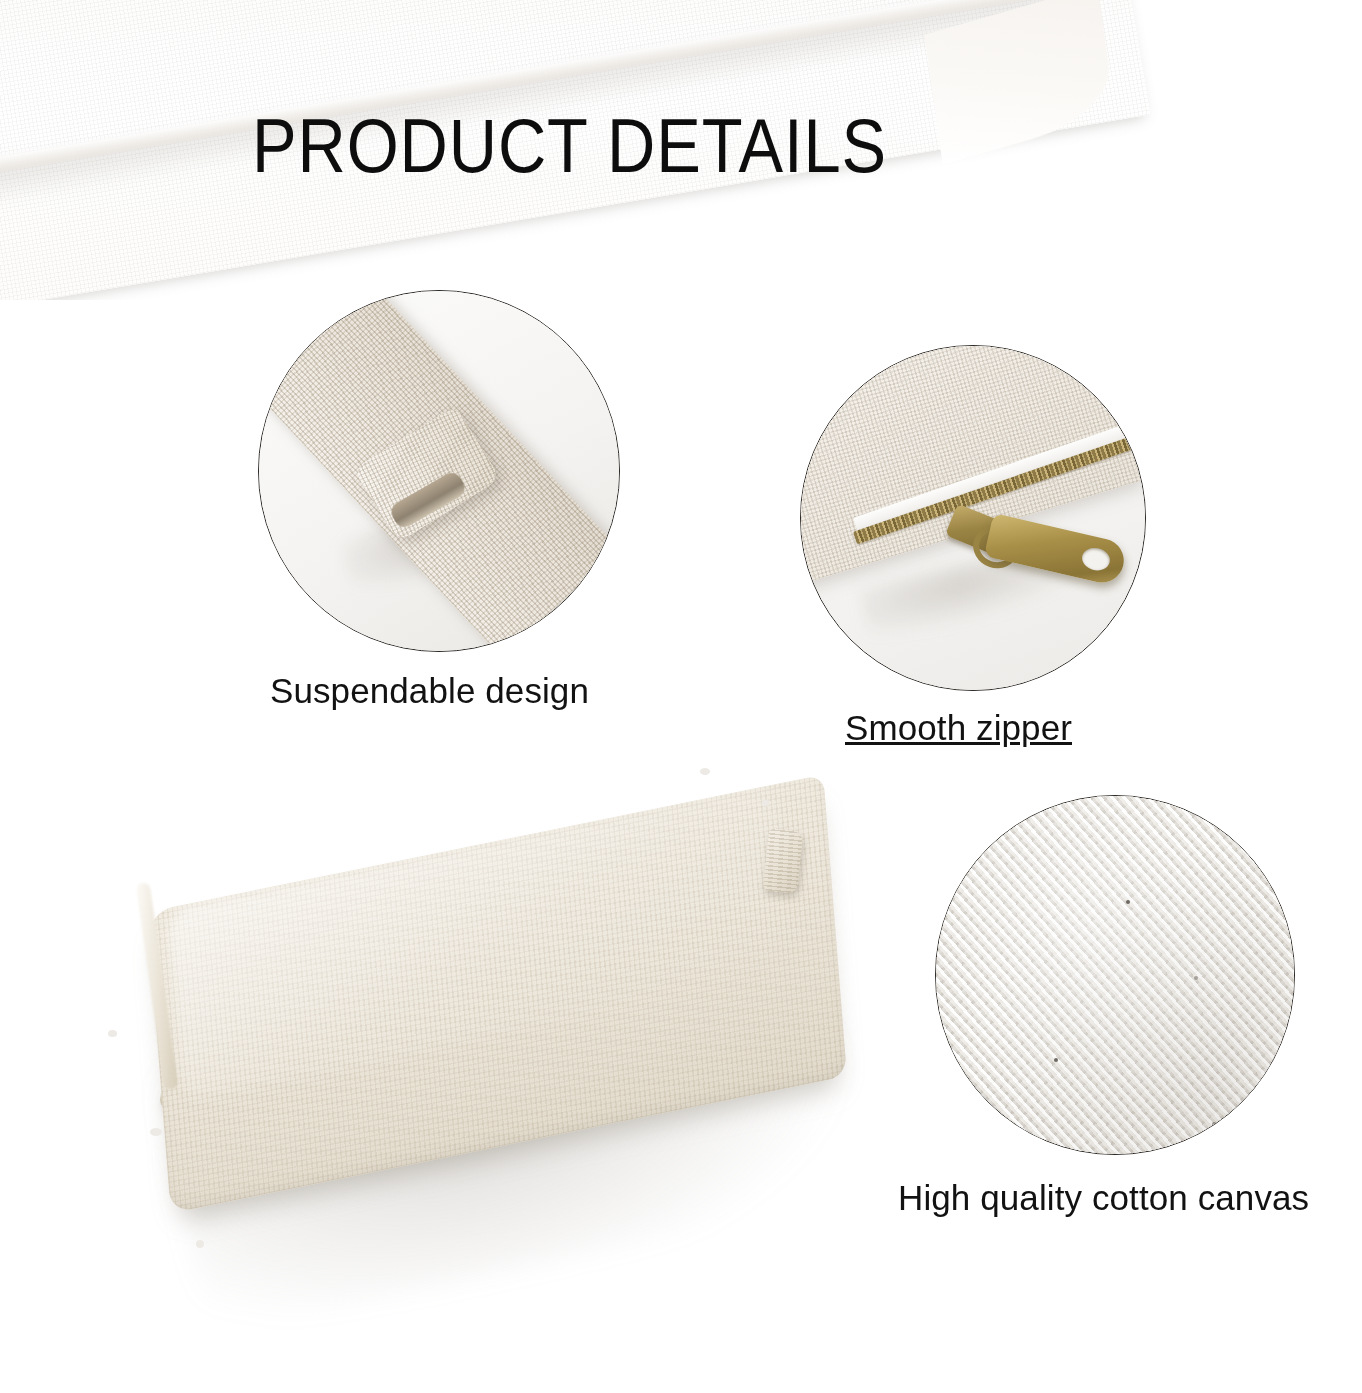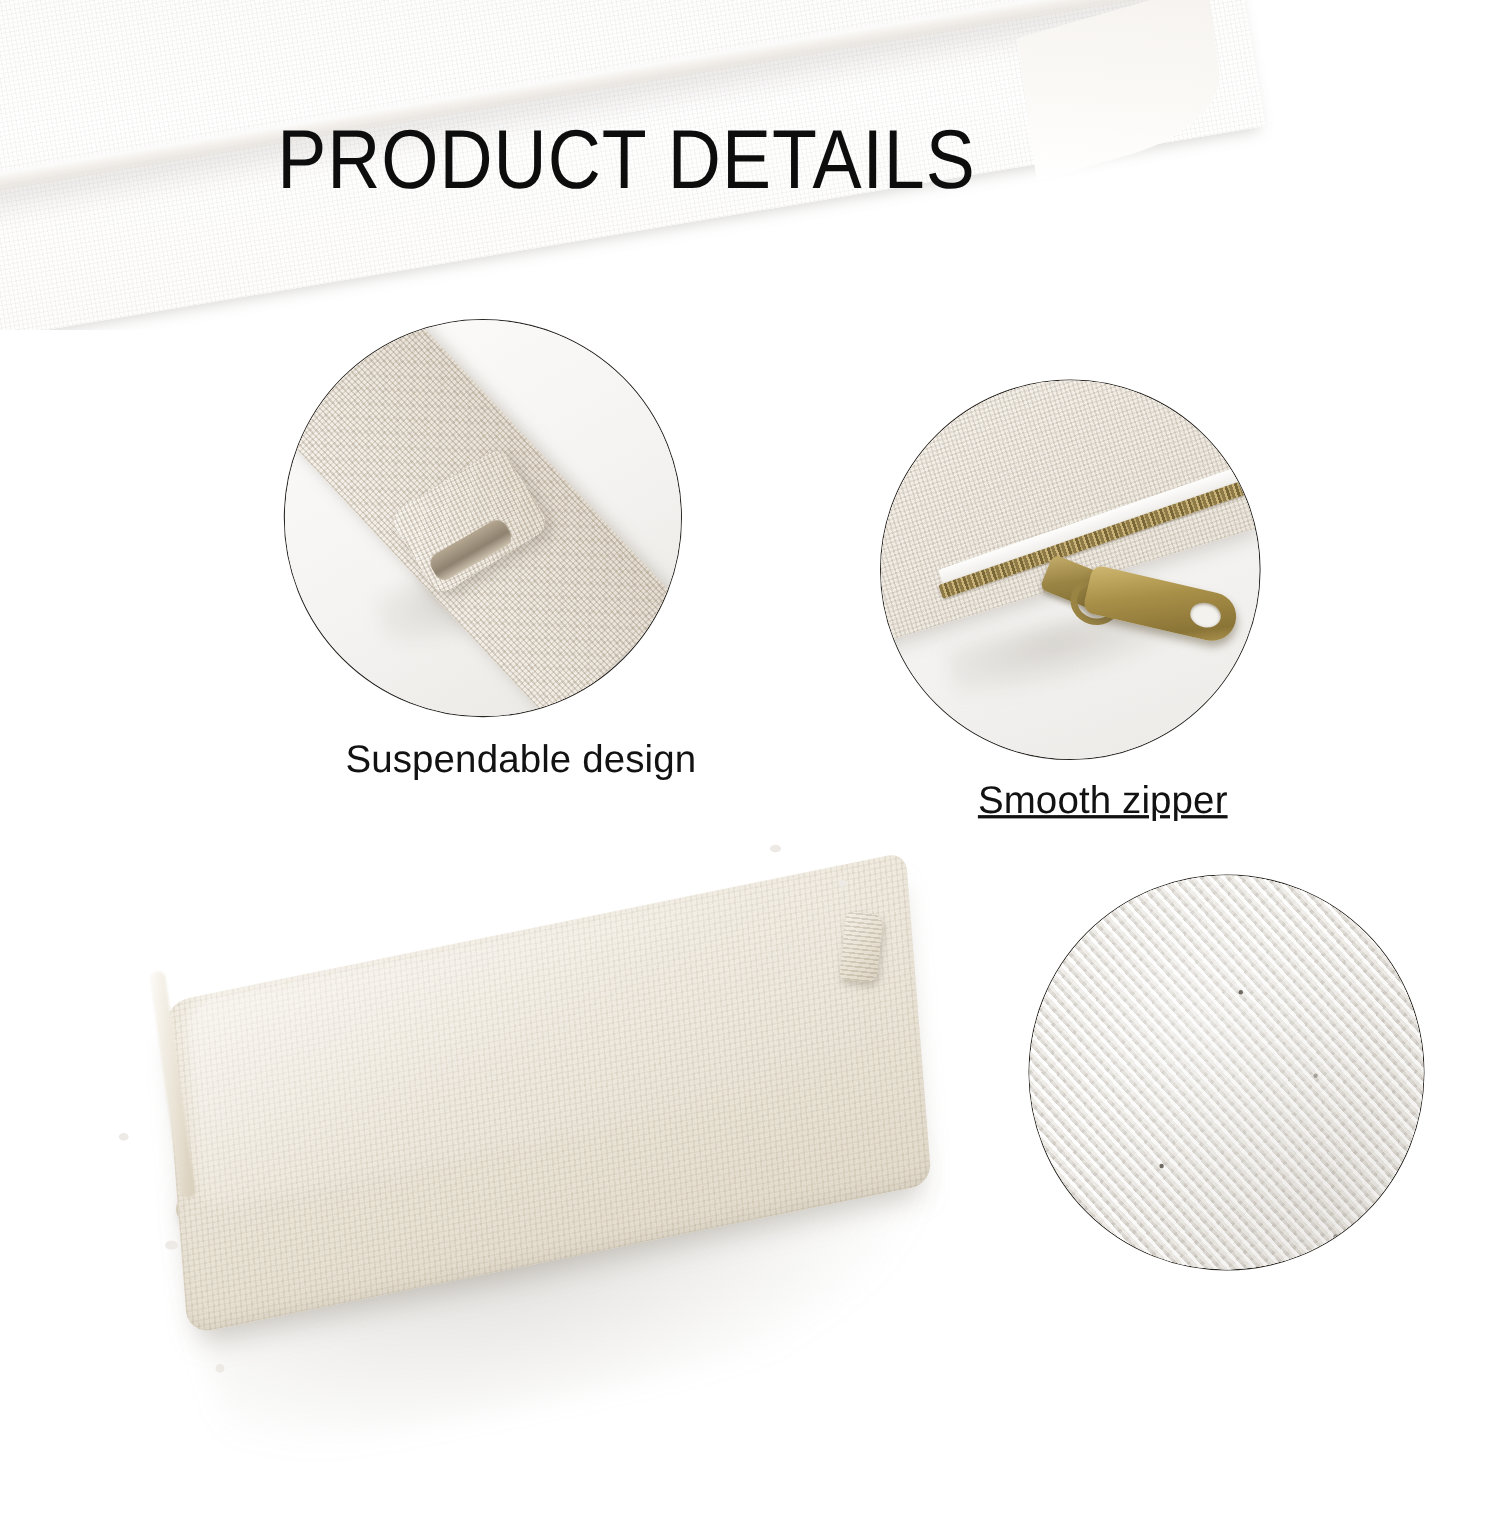--- a/index.html
+++ b/index.html
@@ -336,21 +336,20 @@
 
   
   .detail-label {
     position: absolute;
     font-size: 35px;
     font-weight: 400;
     color: #121212;
     white-space: nowrap;
     letter-spacing: 0.1px;
     font-family: "Liberation Sans", "DejaVu Sans", sans-serif;
-    margin-left: 44px;
   }
   #label-strap  { left: 270px; top: 671px; }
   #label-zipper { left: 845px; top: 708px; text-decoration: underline; }
   #label-canvas { left: 898px; top: 1178px; }
 
   
   .pouch-wrap {
     position: absolute;
     left: 128px;
     top: 786px;
@@ -498,20 +497,21 @@
   <div class="detail-circle" id="circle-canvas">
     <div class="circle-inner">
       <div class="bg"></div>
       <div class="canvas-sheen"></div>
       <div class="canvas-fleck" style="left:190px; top:104px;"></div>
       <div class="canvas-fleck" style="left:118px; top:262px;"></div>
       <div class="canvas-fleck" style="left:258px; top:180px; opacity:.45;"></div>
       <div class="canvas-fleck" style="left:276px; top:326px; opacity:.55;"></div>
     </div>
   </div>
+  <div class="detail-label" id="label-canvas">High quality cotton canvas</div>
 
   <div class="pouch-wrap">
     <div class="pouch-ground-shadow"></div>
     <div class="pouch-seam"></div>
     <div class="pouch-body"></div>
     <div class="pouch-sheen"></div>
     <div class="pouch-fold"></div>
     <div class="pouch-tab"></div>
   </div>
 

